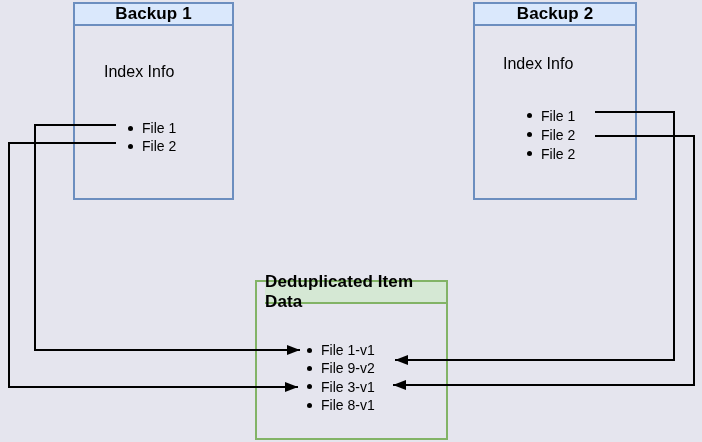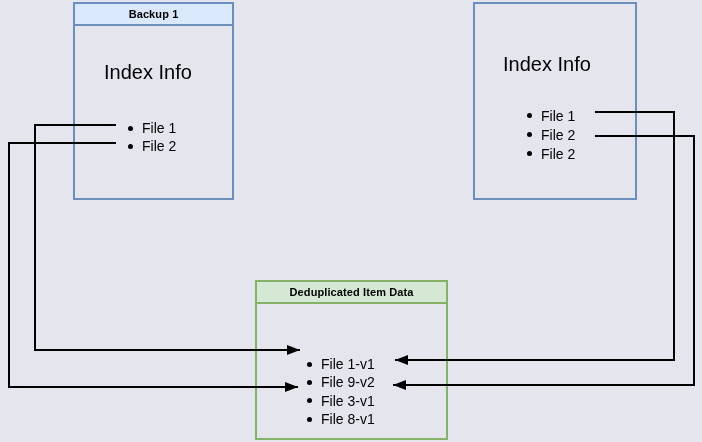--- a/index.html
+++ b/index.html
@@ -25,29 +25,29 @@
   .node.green { border-color: var(--dedup-border, #82b366); }
 
   .node-header {
     box-sizing: border-box;
     height: 22px;
     border-bottom: 2px solid;
     display: flex;
     align-items: center;
     justify-content: center;
     font-weight: 700;
-    font-size: 11px;
+    font-size: 17px;
     letter-spacing: 0.1px;
   }
   .blue  .node-header { background: var(--backup-header-fill, #dae8fc); border-color: var(--backup-border, #6c8ebf); }
-  .green .node-header { background: var(--dedup-header-fill, #d5e8d4); border-color: var(--dedup-border, #82b366); }
+  .green .node-header { background: var(--dedup-header-fill, #d5e8d4); border-color: var(--dedup-border, #82b366); margin-left: 8px; }
 
   .subtitle {
     position: absolute;
-    font-size: 20px;
+    font-size: 16px;
     line-height: 20px;
     white-space: nowrap;
   }
 
   .filelist {
     position: absolute;
     margin: 0;
     padding: 0;
     list-style: none;
   }
@@ -70,21 +70,21 @@
   #backup1 .subtitle { left: 29px; top: 58px; }
   #backup1 .filelist { left: 53px; top: 115px; }
   #backup1 .filelist li { height: 18px; }
 
   #backup2 { left: 473px; top: 2px;   width: 164px; height: 198px; }
   #backup2 .subtitle { left: 28px; top: 50px; }
   #backup2 .filelist { left: 52px; top: 102px; }
   #backup2 .filelist li { height: 19px; }
 
   #dedup   { left: 255px; top: 280px; width: 193px; height: 160px; }
-  #dedup .filelist { left: 50px; top: 73px; }
+  #dedup .filelist { left: 50px; top: 59px; }
   #dedup .filelist li { height: 18.3px; }
 
   .connector-layer {
     position: absolute;
     left: 0; top: 0;
     width: 702px;
     height: 442px;
     pointer-events: none;
   }
   .connector-layer path.edge {
@@ -108,20 +108,21 @@
         <span>File 1</span>
       </li>
       <li>
         <span class="dot"></span>
         <span>File 2</span>
       </li>
     </ul>
   </div>
 
   <div class="node blue" id="backup2">
+    <div class="node-header">Backup 2</div>
     <div class="subtitle">Index Info</div>
     <ul class="filelist">
       <li>
         <span class="dot"></span>
         <span>File 1</span>
       </li>
       <li>
         <span class="dot"></span>
         <span>File 2</span>
       </li>

